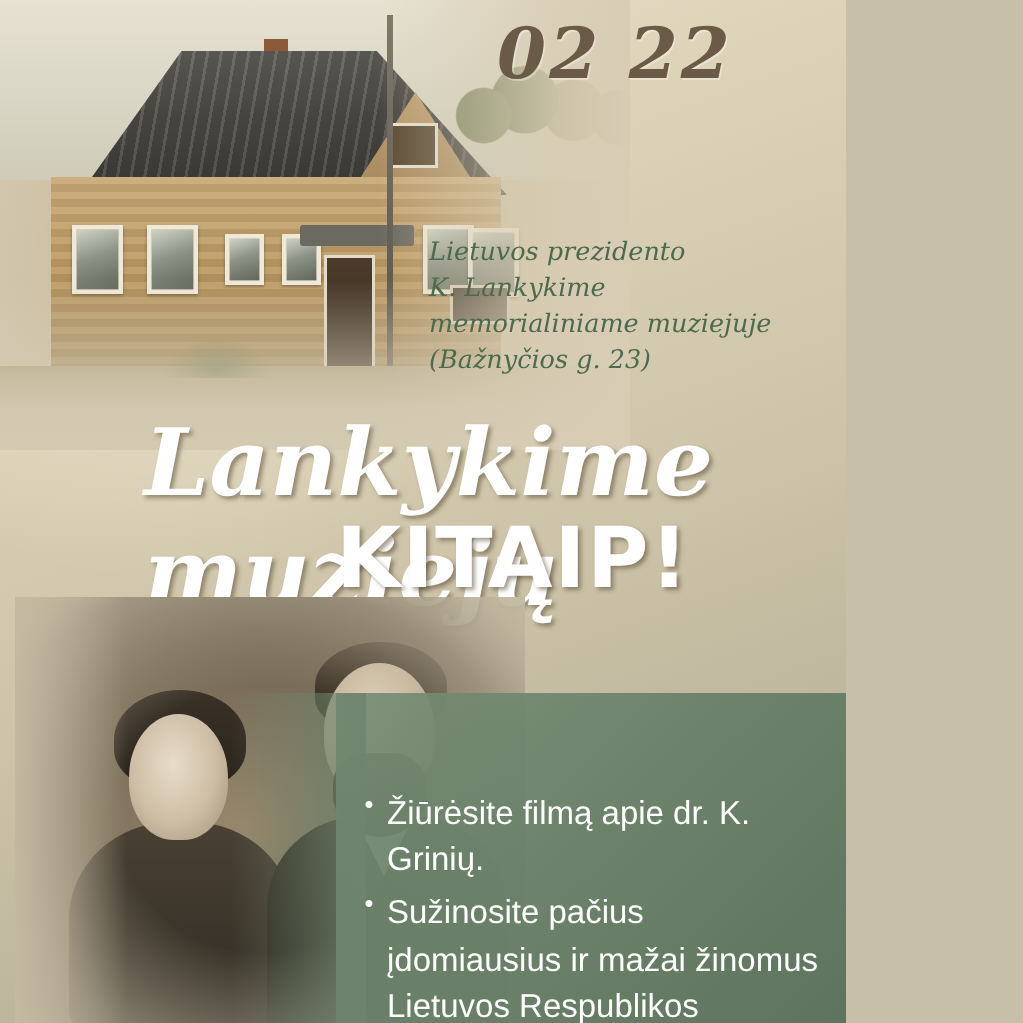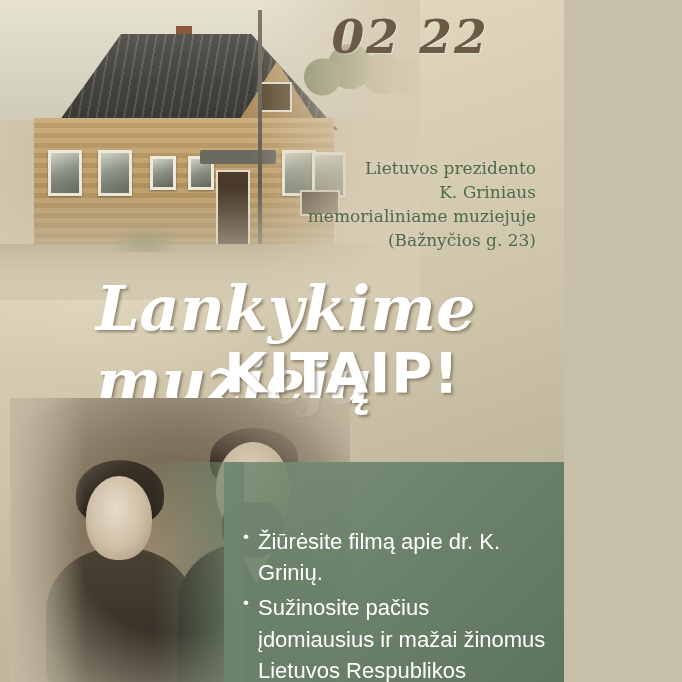--- a/index.html
+++ b/index.html
@@ -268,22 +268,23 @@
     color: #6b5a46;
     line-height: 1.24;
     text-shadow: 1px 1px 0 rgba(255,255,255,.35);
   }
 
   .venue {
     position: absolute;
     right: 28px;
     top: 156px;
     width: 250px;
-    text-align: right;
+    text-align: left;
     font-family: "DejaVu Serif", serif;
+    font-style: italic;
     font-size: 17px;
     line-height: 1.42;
     color: #4c6b4e;
   }
   .venue div { white-space: nowrap; }
 
   .headline1 {
     position: absolute;
     left: 96px;
     top: 272px;
@@ -364,21 +365,21 @@
     <div class="bush"></div>
     <div class="photo-fade"></div>
   </div>
 
   <div class="date-block">
     <div class="date-line">02 22</div>
   </div>
 
   <div class="venue">
     <div>Lietuvos prezidento</div>
-    <div>K. Griniaus</div>
+    <div>K. Lankykime</div>
     <div>memorialiniame muziejuje</div>
     <div>(Bažnyčios g. 23)</div>
   </div>
 
   <div class="headline1">Lankykime muziejų</div>
   <div class="headline2">KITAIP!</div>
 
   <div class="portrait-photo">
     <div class="portrait-inner"></div>
     <div class="woman-body"></div>

